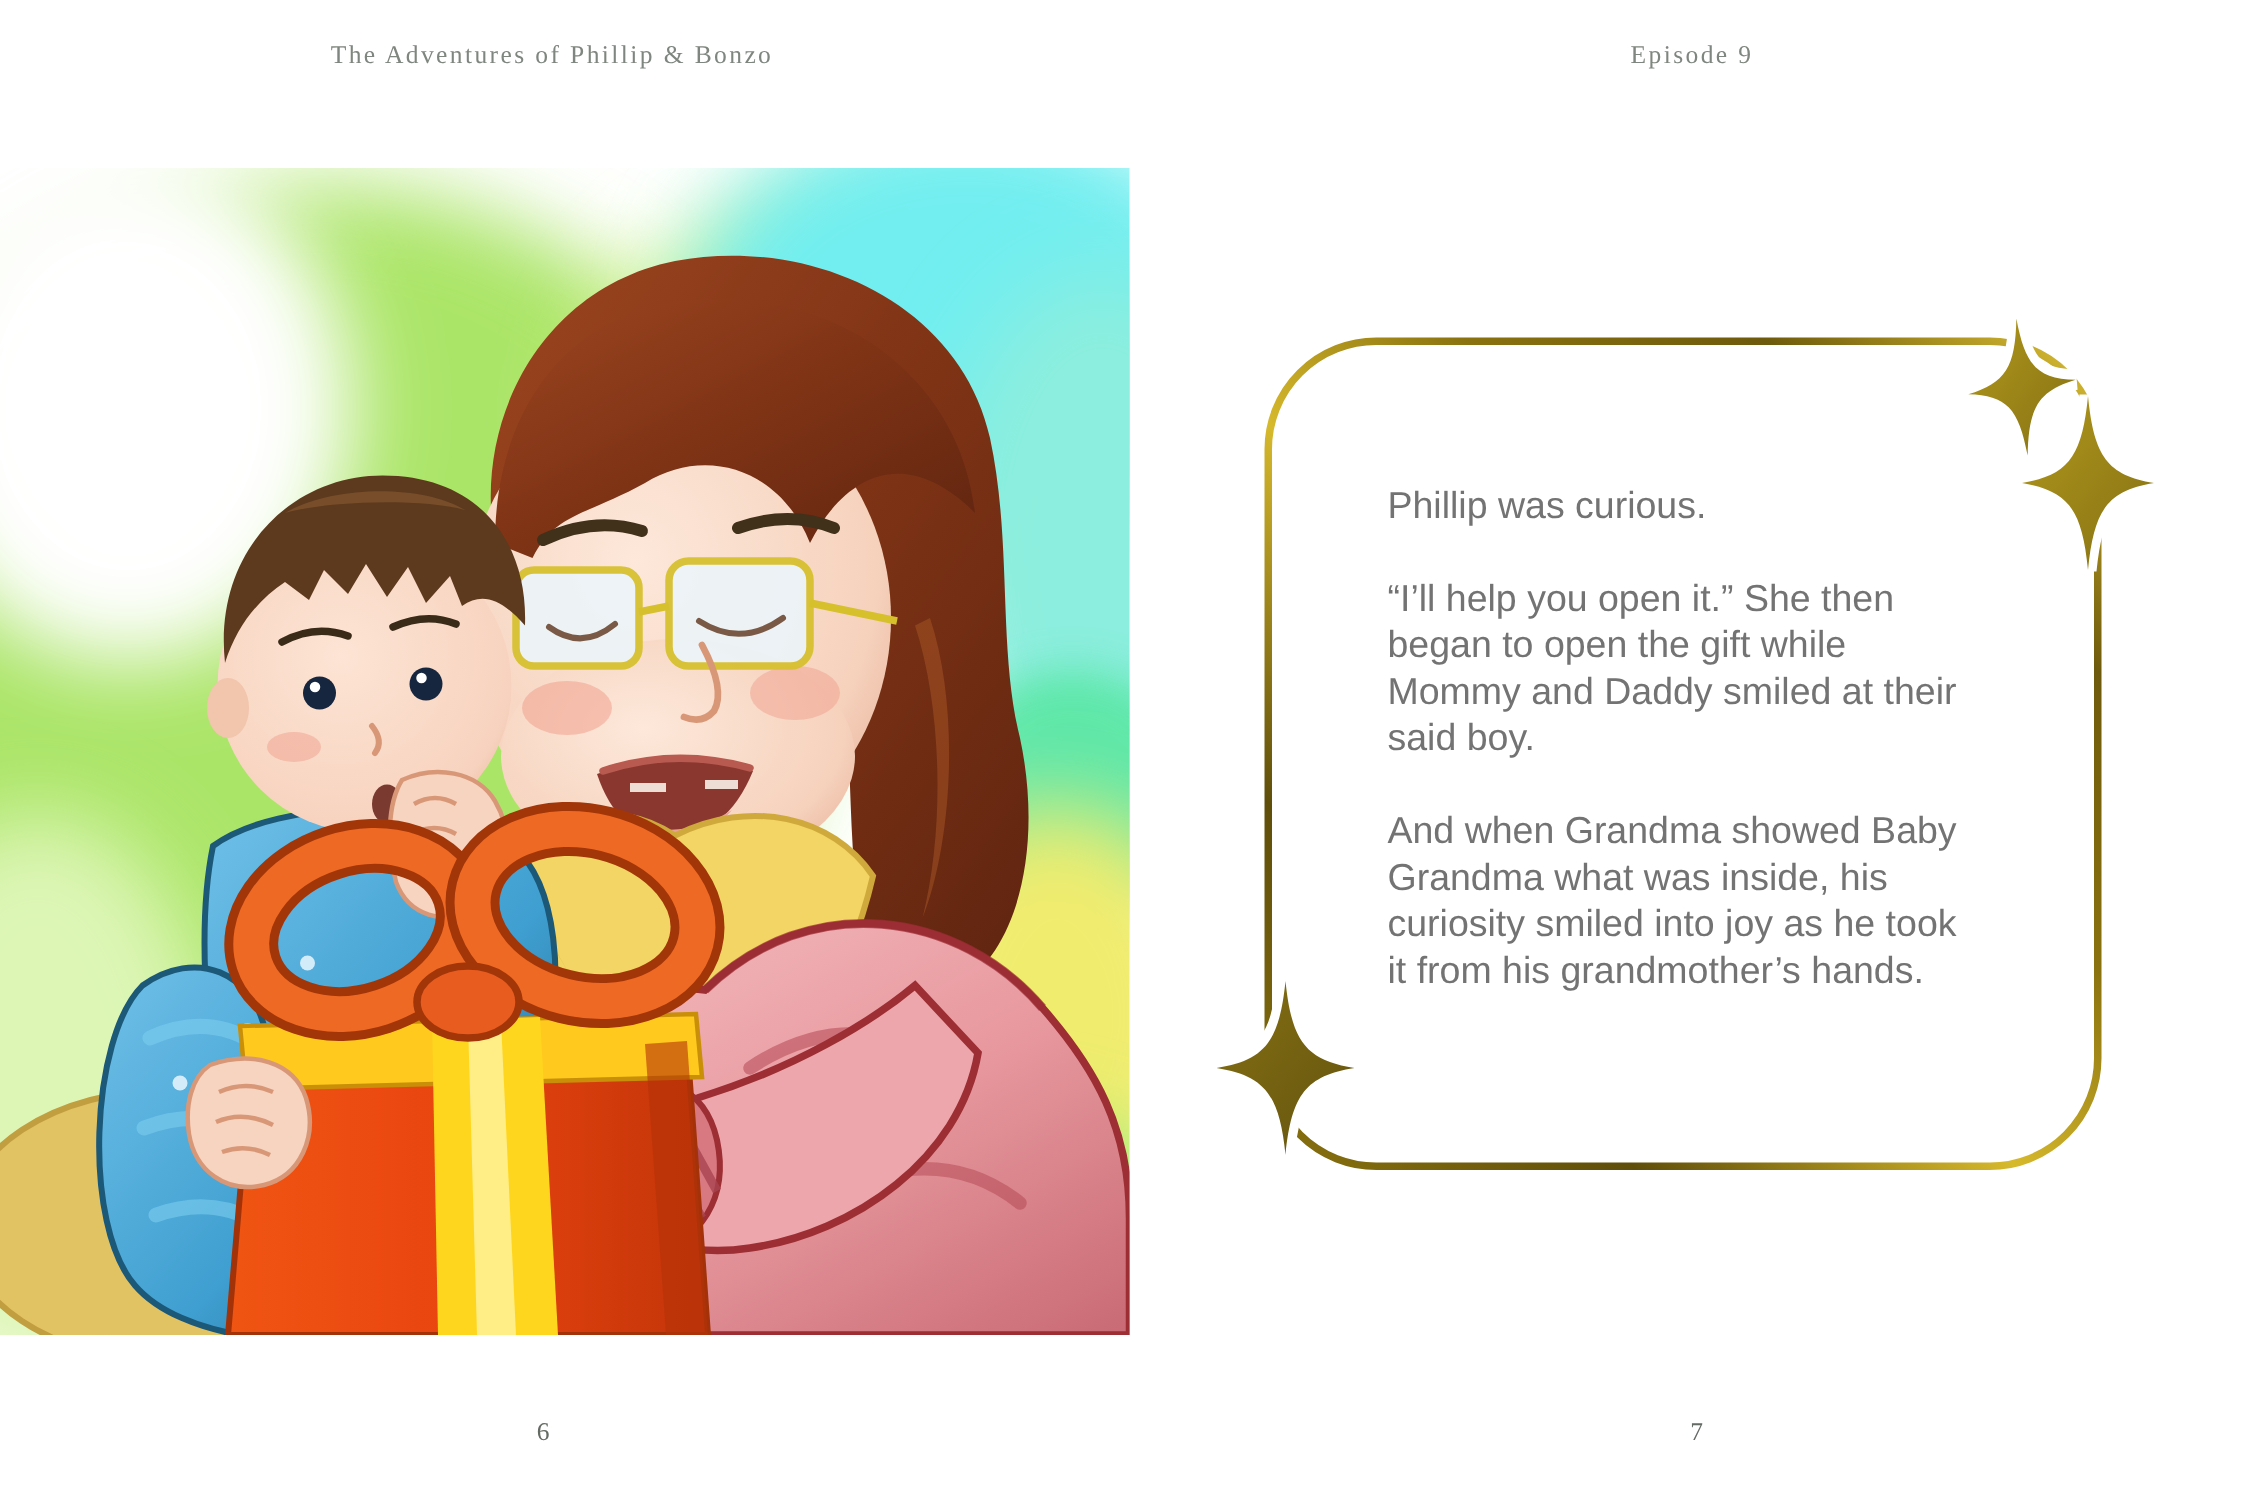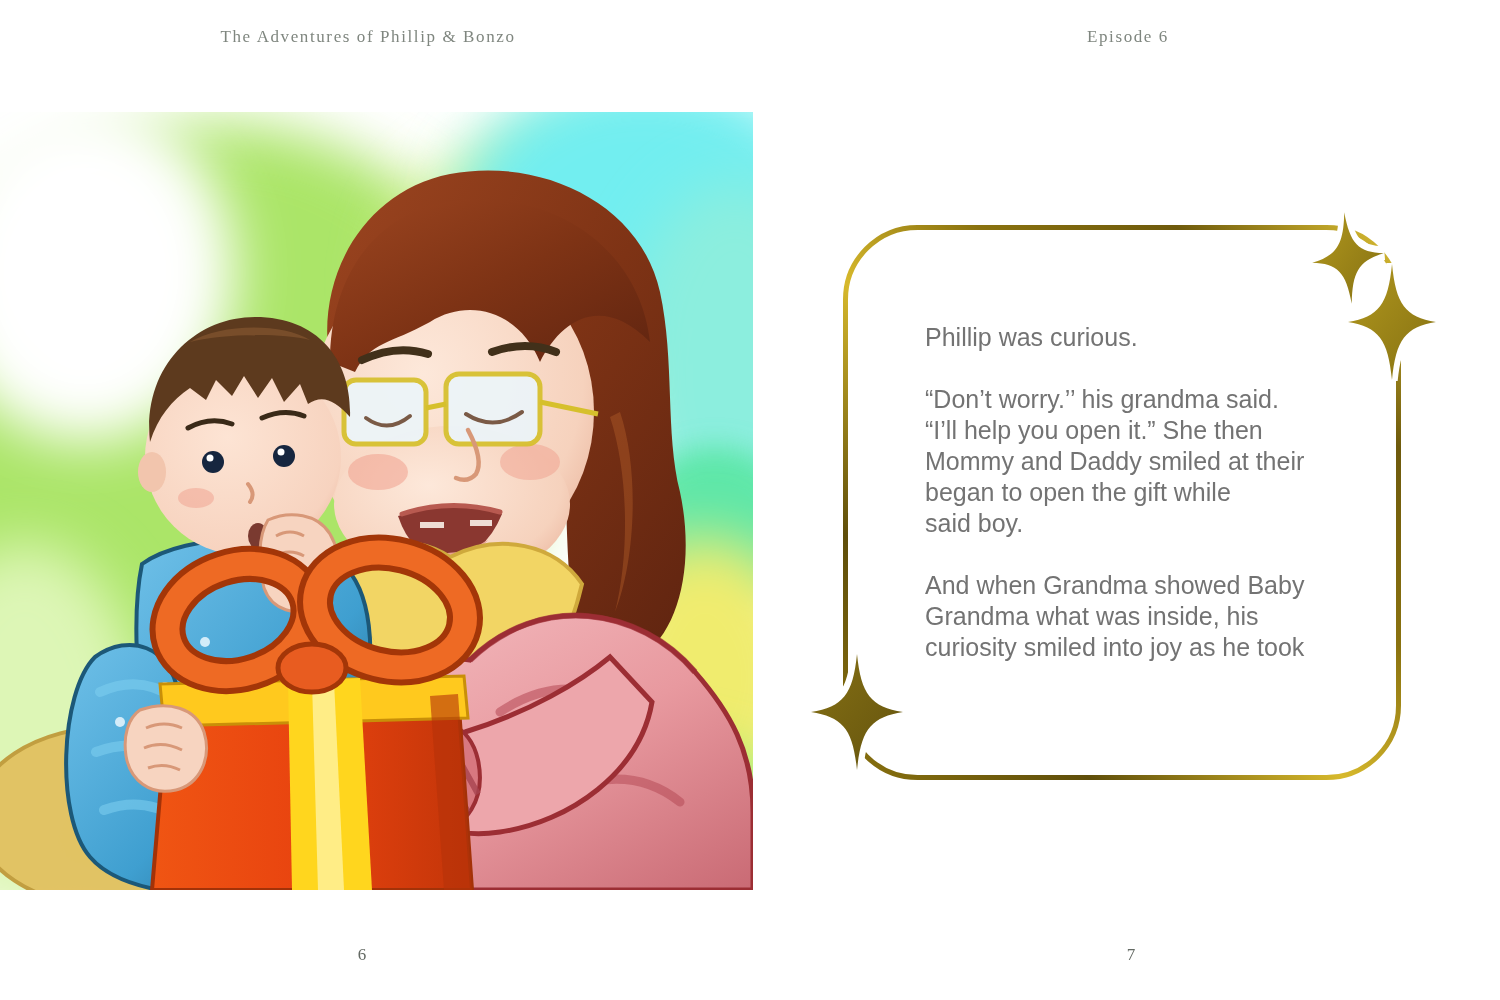--- a/index.html
+++ b/index.html
@@ -33,21 +33,21 @@
   }
   .folio.left{left:342px;}
   .folio.right{left:1111px;}
 </style>
 </head>
 <body>
 
 <div class="spread">
 
   <div class="running-head left">The Adventures of Phillip &amp; Bonzo</div>
-  <div class="running-head right">Episode 6</div>
+  <div class="running-head right">Episode 9</div>
 
   <div class="illustration" title="Watercolor painting of Grandma with glasses holding baby Phillip in blue polka-dot pajamas; the baby holds an orange gift box with a big red bow">
     <svg width="753" height="778" viewBox="0 0 753 778" xmlns="http://www.w3.org/2000/svg">
       <defs>
         <filter id="wash" x="-40%" y="-40%" width="180%" height="180%">
             <feGaussianBlur stdDeviation="28"></feGaussianBlur>
           </filter>
         <filter id="wash2" x="-40%" y="-40%" width="180%" height="180%">
             <feGaussianBlur stdDeviation="14"></feGaussianBlur>
           </filter>
@@ -280,29 +280,29 @@
         <path d="M0,-1 C0.09,-0.3 0.3,-0.09 1,0 C0.3,0.09 0.09,0.3 0,1 C-0.09,0.3 -0.3,0.09 -1,0 C-0.3,-0.09 -0.09,-0.3 0,-1 Z" fill="url(#starGoldDark)"></path>
       </g>
     </svg>
   </div>
 
   <div class="story">
       <div class="para">
         <div class="line">Phillip was curious.</div>
       </div>
       <div class="para">
-        <div class="line">“Don’t worry.’’ his grandma said.</div>
         <div class="line">“I’ll help you open it.” She then</div>
+        <div class="line">began to open the gift while</div>
         <div class="line">Mommy and Daddy smiled at their</div>
-        <div class="line">began to open the gift while</div>
         <div class="line">said boy.</div>
       </div>
       <div class="para">
         <div class="line">And when Grandma showed Baby</div>
         <div class="line">Grandma what was inside, his</div>
         <div class="line">curiosity smiled into joy as he took</div>
+        <div class="line">it from his grandmother’s hands.</div>
       </div>
     </div>
 
   <div class="folio left">6</div>
   <div class="folio right">7</div>
 
 </div>
 
 </body></html>

